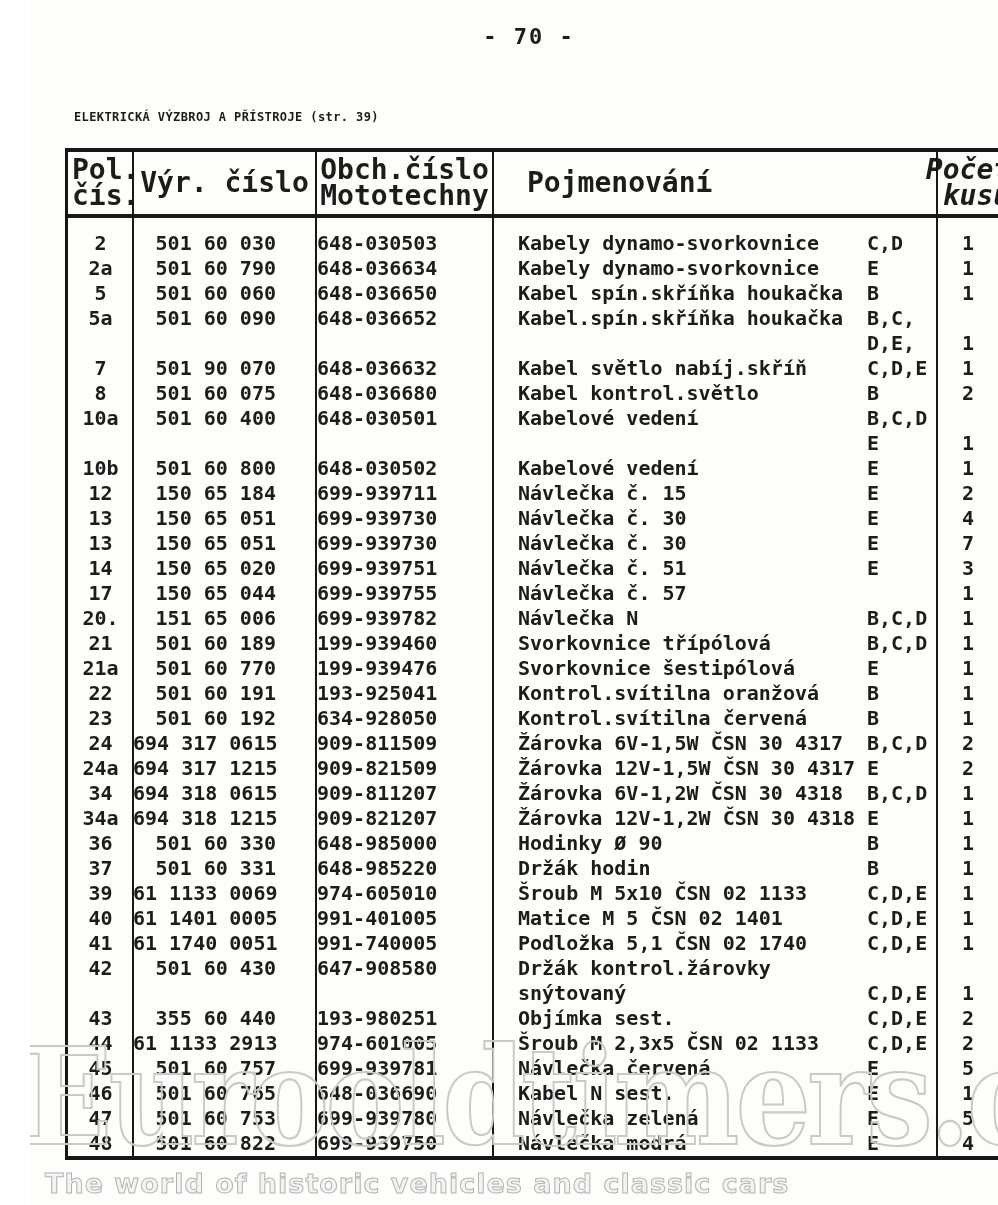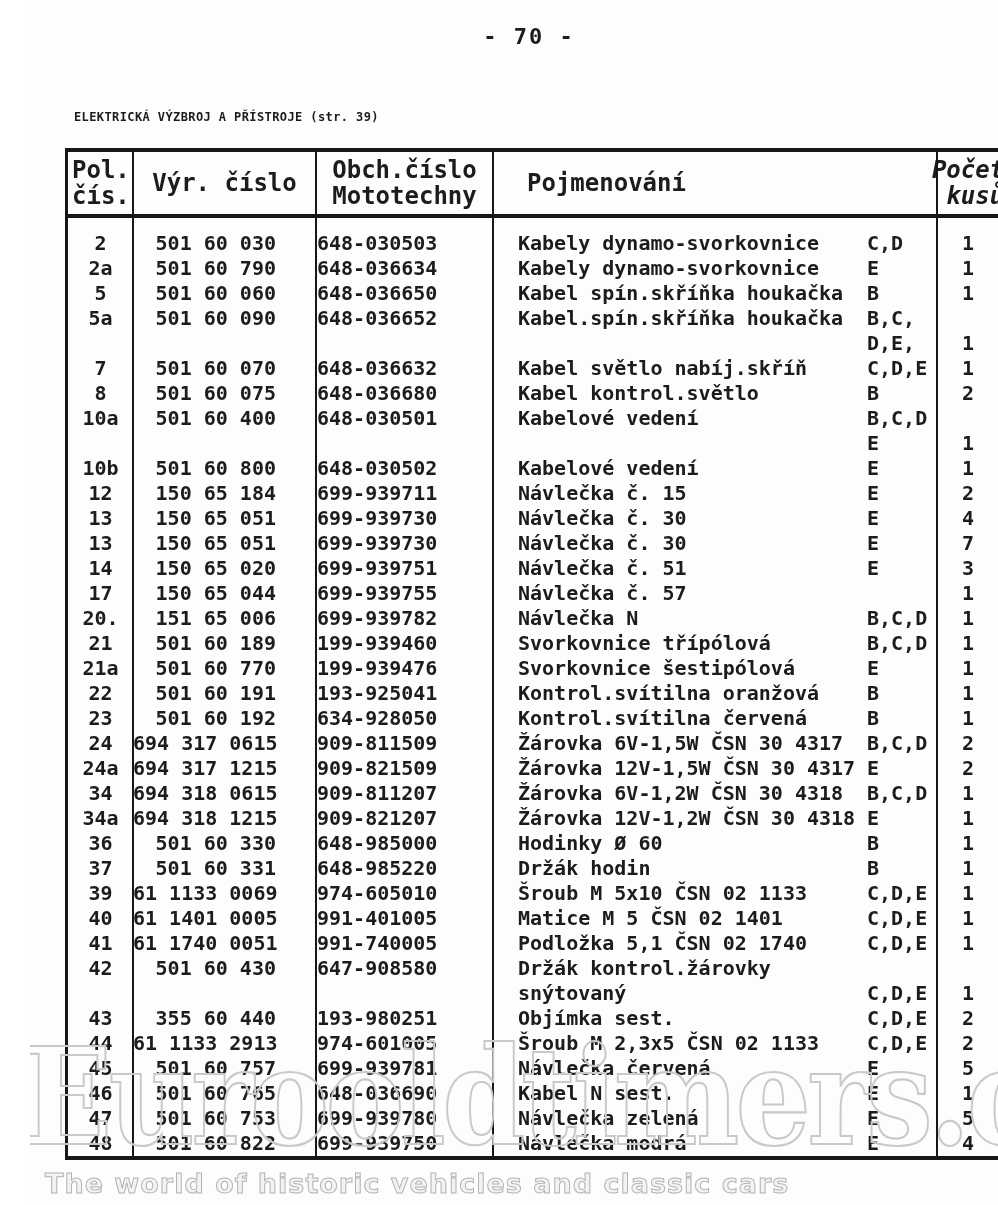--- a/index.html
+++ b/index.html
@@ -21,21 +21,21 @@
   .parts-table{
     position:absolute; top:148px; left:35px; width:937px; height:1012px;
     border:4px solid #171717; border-left-width:3px; border-right-width:3px;
     box-sizing:border-box; overflow:hidden;
   }
   .vline{position:absolute; top:0; bottom:0; width:2px; background:#171717; z-index:1;}
   .vl1{left:64px;} .vl2{left:247px;} .vl3{left:424px;} .vl4{left:868px;}
   .thead{
     height:62px; border-bottom:4px solid #171717;
     display:grid; grid-template-columns:65px 183px 177px 444px 62px;
-    font-size:24px; font-weight:bold; line-height:26px;
+    font-size:28px; font-weight:bold; line-height:26px;
   }
   .th{white-space:pre-line; display:flex; align-items:center;}
   .th-pol{padding-left:4px;}
   .th-vyr,.th-obch{justify-content:center; text-align:center;}
   .th-pojm{padding-left:34px;}
   .th-pocet{justify-content:center; text-align:right;font-style:italic;}
   .tbody{padding-top:13px; font-size:20px; font-weight:bold;}
   .trow{
     display:grid; grid-template-columns:65px 183px 177px 444px 62px;
     height:25px; line-height:25px; white-space:nowrap;
@@ -134,21 +134,21 @@
           <div class="cell c-vyr"></div>
           <div class="cell c-obch"></div>
           <div class="cell c-pojm">
             <span class="nm"></span>
             <span class="lt">D,E,</span>
           </div>
           <div class="cell c-count">1</div>
         </div>
         <div class="trow">
           <div class="cell c-pol">7</div>
-          <div class="cell c-vyr">501 60 070</div>
+          <div class="cell c-vyr">501 90 070</div>
           <div class="cell c-obch">648-036632</div>
           <div class="cell c-pojm">
             <span class="nm">Kabel světlo nabíj.skříň</span>
             <span class="lt">C,D,E</span>
           </div>
           <div class="cell c-count">1</div>
         </div>
         <div class="trow">
           <div class="cell c-pol">8</div>
           <div class="cell c-vyr">501 60 075</div>
@@ -327,21 +327,21 @@
             <span class="nm">Žárovka 12V-1,2W ČSN 30 4318</span>
             <span class="lt">E</span>
           </div>
           <div class="cell c-count">1</div>
         </div>
         <div class="trow">
           <div class="cell c-pol">36</div>
           <div class="cell c-vyr">501 60 330</div>
           <div class="cell c-obch">648-985000</div>
           <div class="cell c-pojm">
-            <span class="nm">Hodinky Ø 60</span>
+            <span class="nm">Hodinky Ø 90</span>
             <span class="lt">B</span>
           </div>
           <div class="cell c-count">1</div>
         </div>
         <div class="trow">
           <div class="cell c-pol">37</div>
           <div class="cell c-vyr">501 60 331</div>
           <div class="cell c-obch">648-985220</div>
           <div class="cell c-pojm">
             <span class="nm">Držák hodin</span>

